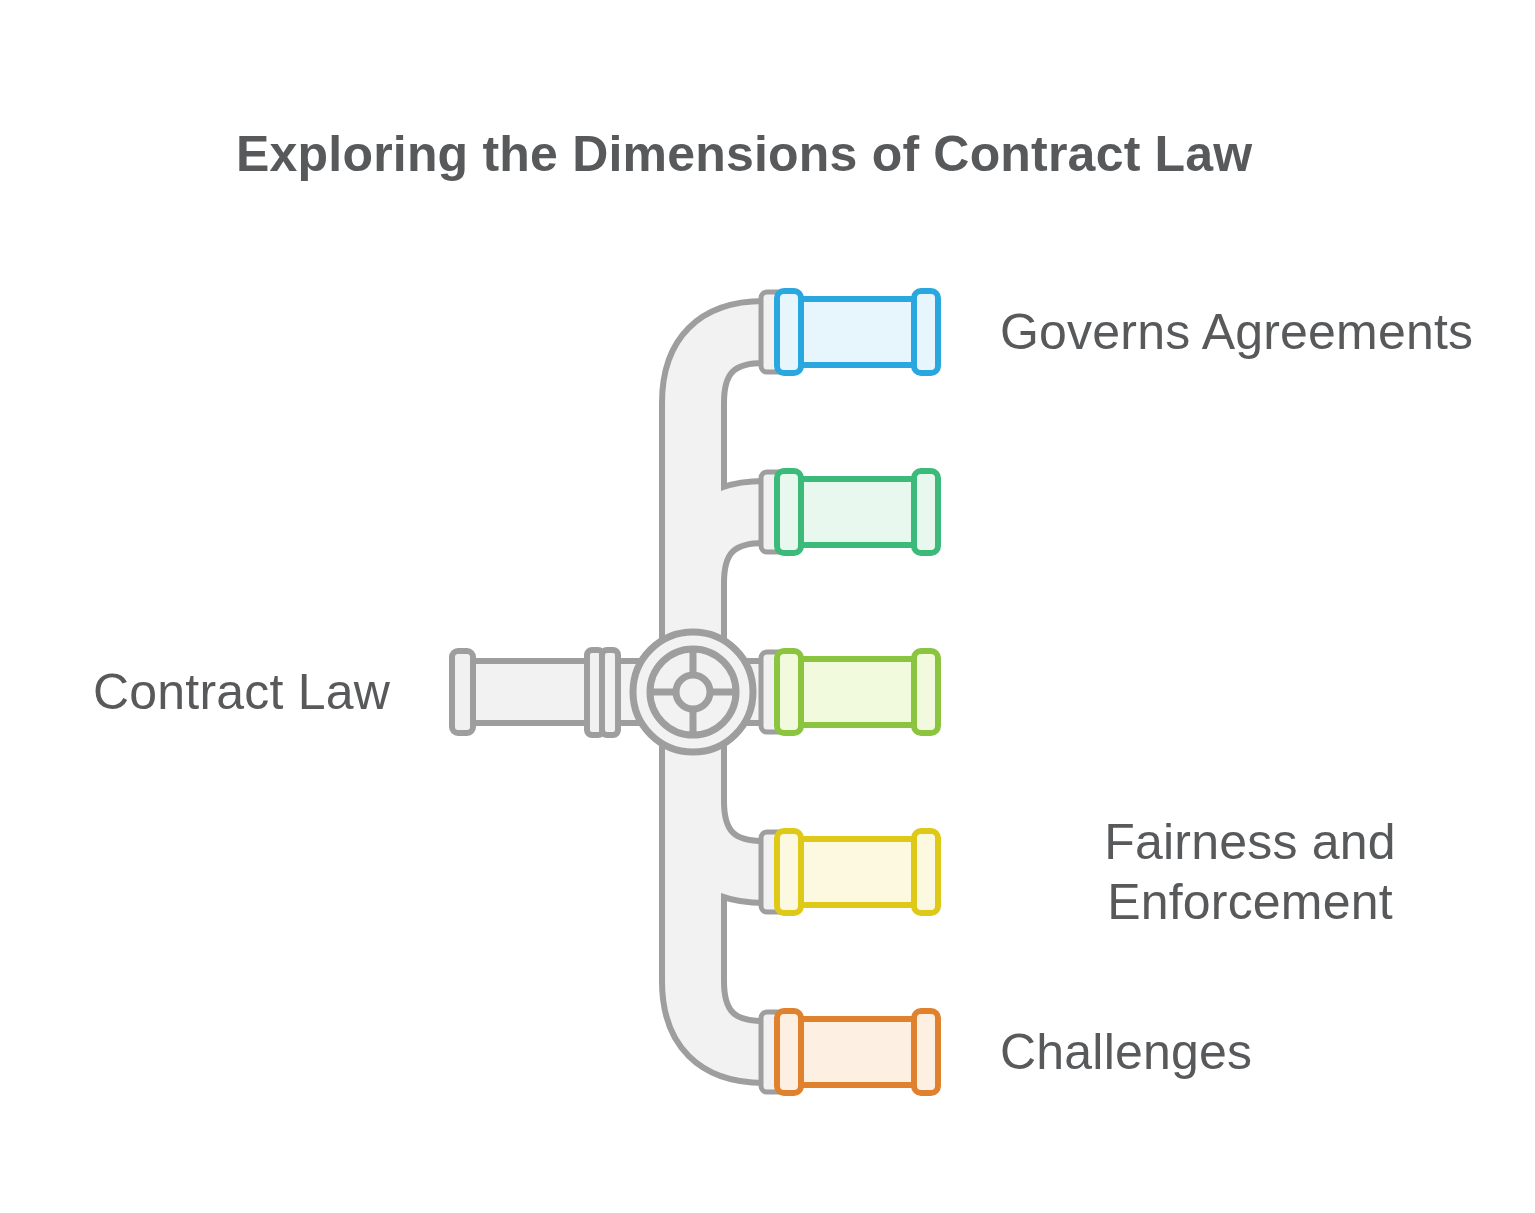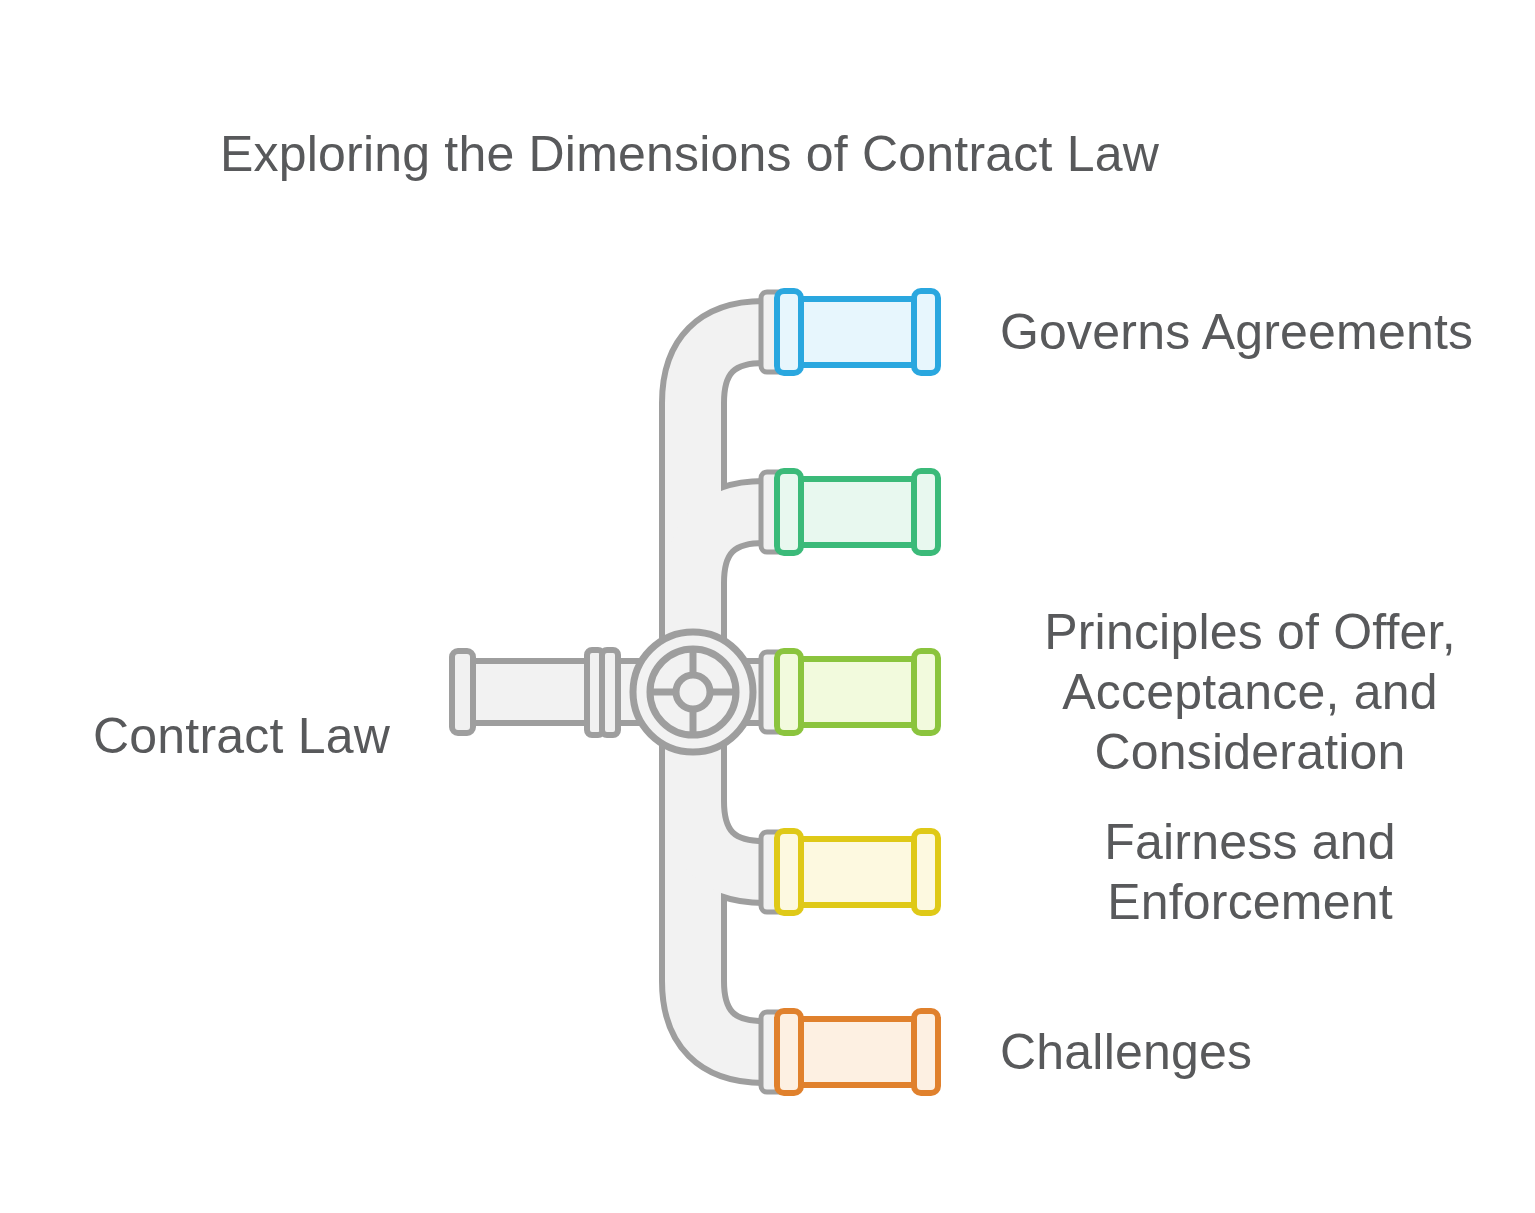--- a/index.html
+++ b/index.html
@@ -21,22 +21,22 @@
     line-height: 1.2;
     letter-spacing: 0.2px;
     white-space: normal;
   }
   .branch-label {
     left: 1000px;
     max-width: 500px;
     transform: translateY(-50%);
     text-align: center;
   }
-  #title { left: 220px; top: 124px; white-space: nowrap; }
-  #root-label { left: 93px; top: 692px; transform: translateY(-50%); white-space: nowrap; margin-top: 44px; }
+  #title { left: 236px; top: 124px; white-space: nowrap; font-weight: bold; }
+  #root-label { left: 93px; top: 692px; transform: translateY(-50%); white-space: nowrap; }
 </style>
 </head>
 <body>
 
 <div id="stage">
 
   <svg id="pipes" width="1535" height="1213" viewBox="0 0 1535 1213">
 
     <path class="po" d="M 458 692 H 770" stroke="#9e9e9e"></path>
     <path class="po" d="M 693 692 V 583 Q 693 512 764 512 H 770" stroke="#9e9e9e"></path>
@@ -97,19 +97,18 @@
     </g>
   </svg>
 
   <div id="title" class="txt">Exploring the Dimensions of Contract Law</div>
 
   <div id="root-label" class="txt">Contract Law</div>
 
   <div class="txt branch-label" style="top:332px">Governs Agreements</div>
 
 
-  <div class="txt branch-label" style="top:692px">Principles of Offer, Acceptance, and Consideration</div>
 
   <div class="txt branch-label" style="top:872px">Fairness and Enforcement</div>
 
   <div class="txt branch-label" style="top:1052px">Challenges</div>
 
 </div>
 
 </body></html>

